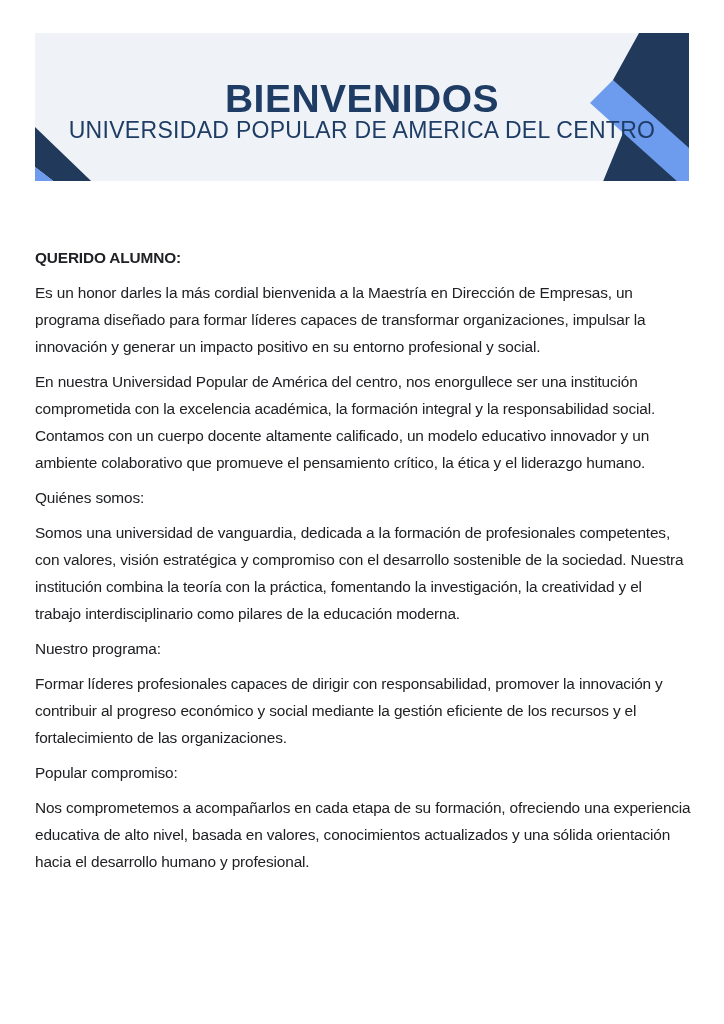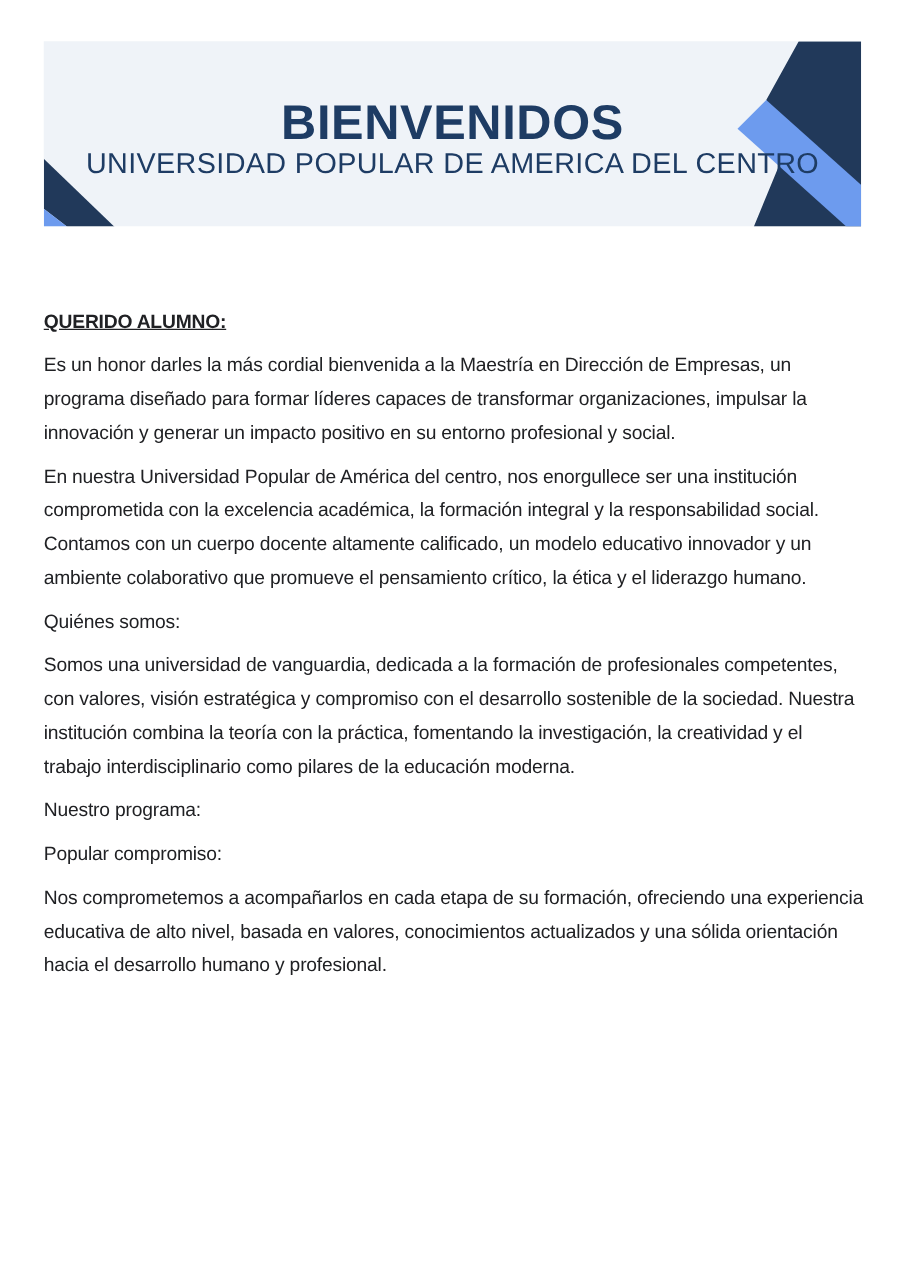--- a/index.html
+++ b/index.html
@@ -62,21 +62,20 @@
     color: #202124;
     font-size: 15.4px;
     letter-spacing: -0.15px;
     line-height: 27px;
   }
   .letter .block {
     margin: 0 0 8px 0;
   }
   .letter .salutation {
     font-weight: bold;
-    text-decoration: underline;
   }
 </style>
 </head>
 <body>
 
 <div class="banner">
   <svg class="deco" viewBox="0 0 654 197" aria-hidden="true">
 
     <polygon points="604,0 654,0 654,197 548,197 588,100 578,47" fill="#21395a"></polygon>
     <polygon points="578,47 654,115 654,159 555,70" fill="#6d9bee"></polygon>
@@ -90,15 +89,16 @@
   </div>
 </div>
 
 <div class="letter">
   <div class="block salutation">QUERIDO ALUMNO:</div>
   <div class="block">Es un honor darles la más cordial bienvenida a la Maestría en Dirección de Empresas, un programa diseñado para formar líderes capaces de transformar organizaciones, impulsar la innovación y generar un impacto positivo en su entorno profesional y social.</div>
   <div class="block">En nuestra Universidad Popular de América del centro, nos enorgullece ser una institución comprometida con la excelencia académica, la formación integral y la responsabilidad social. Contamos con un cuerpo docente altamente calificado, un modelo educativo innovador y un ambiente colaborativo que promueve el pensamiento crítico, la ética y el liderazgo humano.</div>
   <div class="block">Quiénes somos:</div>
   <div class="block">Somos una universidad de vanguardia, dedicada a la formación de profesionales competentes, con valores, visión estratégica y compromiso con el desarrollo sostenible de la sociedad. Nuestra institución combina la teoría con la práctica, fomentando la investigación, la creatividad y el trabajo interdisciplinario como pilares de la educación moderna.</div>
   <div class="block">Nuestro programa:</div>
+  <div class="block">Formar líderes profesionales capaces de dirigir con responsabilidad, promover la innovación y contribuir al progreso económico y social mediante la gestión eficiente de los recursos y el fortalecimiento de las organizaciones.</div>
   <div class="block">Popular compromiso:</div>
   <div class="block">Nos comprometemos a acompañarlos en cada etapa de su formación, ofreciendo una experiencia educativa de alto nivel, basada en valores, conocimientos actualizados y una sólida orientación hacia el desarrollo humano y profesional.</div>
 </div>
 
 </body></html>

